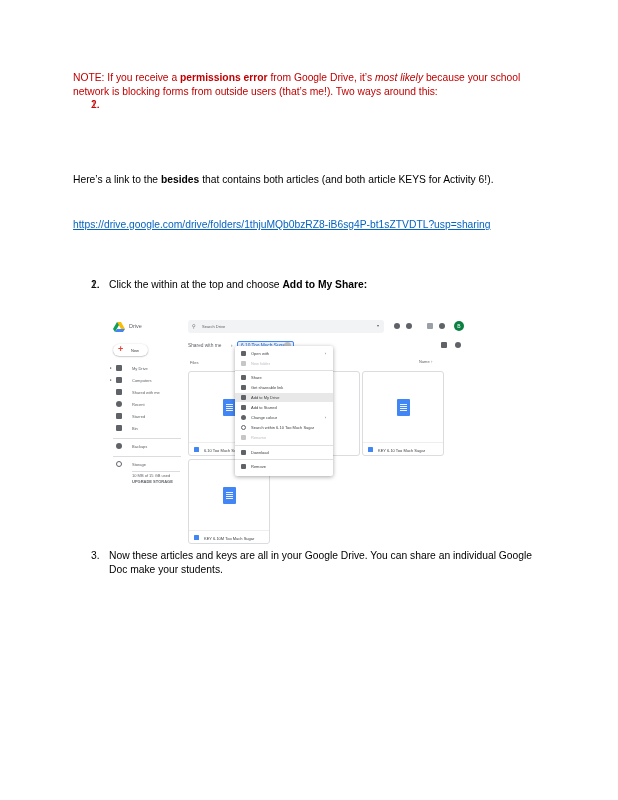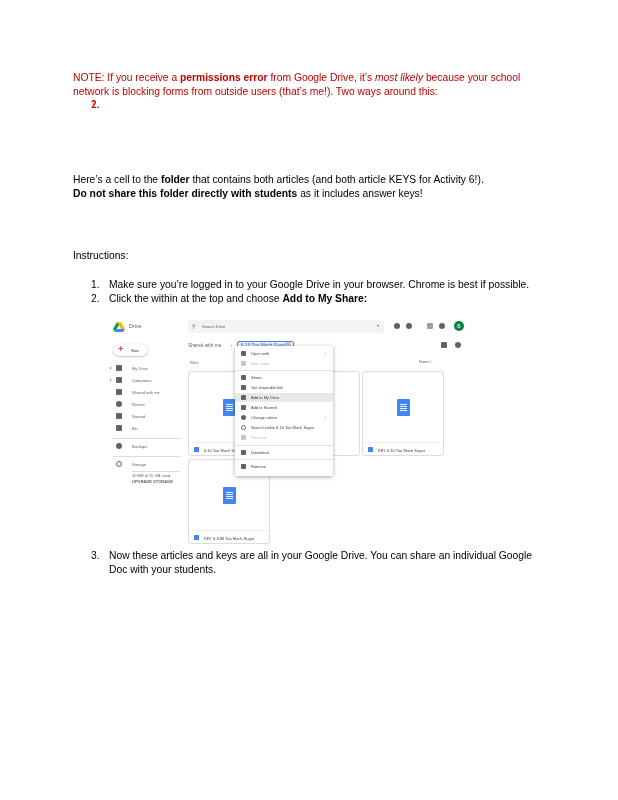--- a/index.html
+++ b/index.html
@@ -75,30 +75,31 @@
 
   <div class="block note txt red">
     <p><span>NOTE: If you receive a </span><b>permissions error</b><span> from Google Drive, it’s </span><i>most likely</i><span> because your school network is blocking forms from outside users (that’s me!). Two ways around this:</span></p>
     <ol class="list">
       <li><span class="num">1.</span></li>
       <li><span class="num">2.</span></li>
     </ol>
   </div>
 
   <div class="block folder-para txt">
-    <p><span>Here’s a cell to the </span><b>folder</b><span> that contains both articles (and both article KEYS for Activity 6!).</span></p>
-    <p><b>Do not share this folder directly with students</b><span> as it includes answer keys!</span></p>
-  </div>
-
-
-  <div class="block instr txt">Instructions:</div>
+    <p><span>Here’s a link to the </span><b>besides</b><span> that contains both articles (and both article KEYS for Activity 6!).</span></p>
+  </div>
+
+  <div class="block link-para txt">
+    <a class="link">https://drive.google.com/drive/folders/1thjuMQb0bzRZ8-iB6sg4P-bt1sZTVDTL?usp=sharing</a>
+  </div>
+
 
   <div class="block steps txt">
     <ol class="list">
-      <li><span class="num">1.</span><span>Make sure you’re logged in to your Google Drive in your browser. Chrome is best if possible.</span></li>
+      <li><span class="num">1.</span></li>
       <li><span class="num">2.</span><span>Click the within at the top and choose </span><b>Add to My Share:</b></li>
     </ol>
   </div>
 
   <div class="shot">
     <svg class="drv-logo" viewBox="0 0 24 20">
       <polygon points="8,0 16,0 24,14 16,14" fill="#fbbc04"></polygon>
       <polygon points="8,0 0,14 4,20 12,6" fill="#0f9d58"></polygon>
       <polygon points="4,20 20,20 24,14 8,14" fill="#4285f4"></polygon>
     </svg>
@@ -245,16 +246,16 @@
       <div class="msep" style="top:113px"></div>
       <div class="menu-item" style="top:116px">
           <span class="ic"></span>
           <span class="lbl tiny">Remove</span>
         </div>
     </div>
   </div>
 
   <div class="block step3 txt">
     <ol class="list">
-      <li><span class="num">3.</span><span>Now these articles and keys are all in your Google Drive. You can share an individual Google Doc with your students.</span></li>
+      <li><span class="num">3.</span><span>Now these articles and keys are all in your Google Drive. You can share an individual Google Doc make your students.</span></li>
     </ol>
   </div>
 </div>
 
 </body></html>

